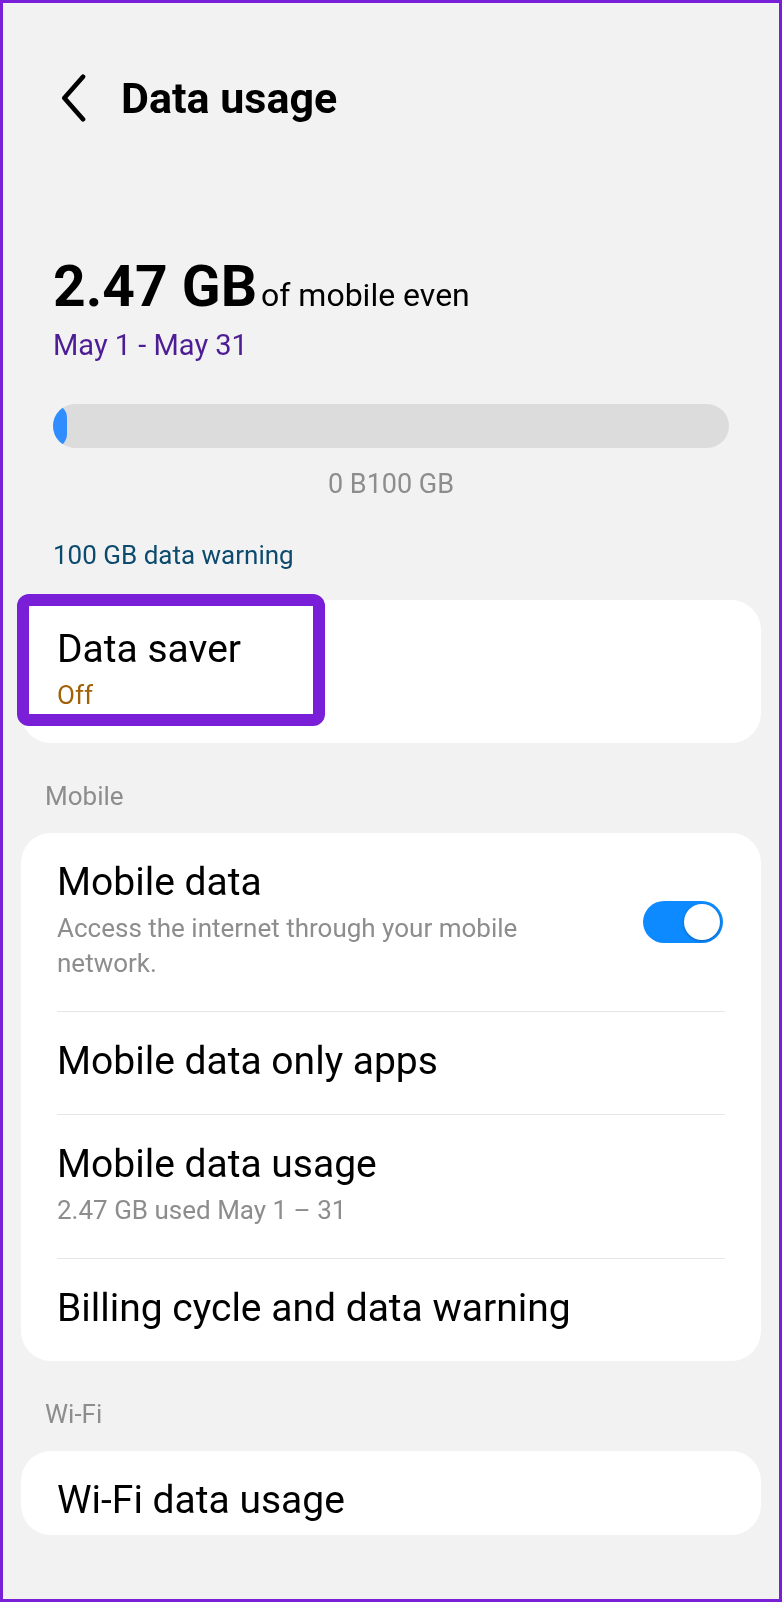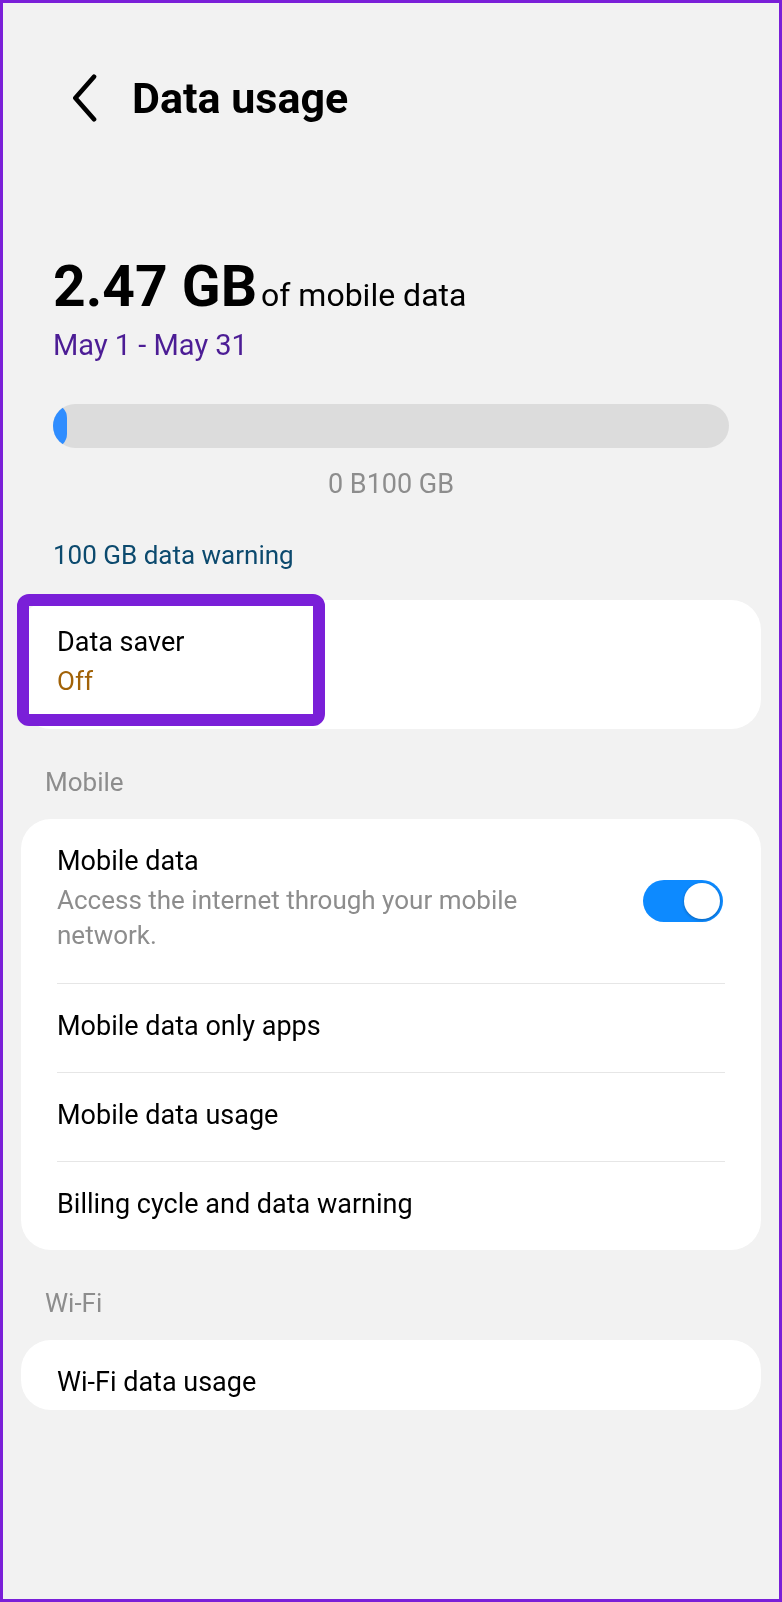--- a/index.html
+++ b/index.html
@@ -9,21 +9,20 @@
     background: #f2f2f2;
     border: 3px solid #7a1fd8;
     position: relative;
     overflow: hidden;
   }
   .header {
     display: flex;
     align-items: center;
     padding: 70px 40px 0 56px;
     gap: 30px;
-    margin-left: 11px;
   }
   .back-icon svg { width: 32px; height: 48px; display:block; }
   .page-title {
     font-size: 43px;
     font-weight: 700;
     color: #000;
   }
   .usage-block {
     padding: 130px 50px 0 50px;
   }
@@ -90,21 +89,21 @@
     border: 12px solid #7a1fd8;
     border-radius: 12px;
     pointer-events: none;
     z-index: 5;
   }
   .row {
     padding: 26px 36px 30px 36px;
     position: relative;
   }
   .row-title {
-    font-size: 27px;
+    font-size: 39px;
     font-weight: 400;
     color: #000;
   }
   .row-sub {
     font-size: 26px;
     color: #8d8d8d;
     margin-top: 6px;
     line-height: 1.35;
     padding-right: 110px;
   }
@@ -145,21 +144,21 @@
   <div class="back-icon">
     <svg viewBox="0 0 24 36">
         <path d="M18 2 L4 18 L18 34" stroke="#000" stroke-width="3.5" fill="none" stroke-linecap="round" stroke-linejoin="round"></path>
       </svg>
   </div>
   <div class="page-title">Data usage</div>
 </div>
 
 <div class="usage-block">
   <span class="usage-amount">2.47 GB</span>
-  <span class="usage-suffix"> of mobile data</span>
+  <span class="usage-suffix"> of mobile even</span>
   <div class="usage-period">May 1 - May 31</div>
 </div>
 
 <div class="progress-wrap">
   <div class="progress-bar">
     <div class="progress-fill"></div>
   </div>
   <div class="progress-scale">
     <span>0 B</span>
     <span>100 GB</span>
@@ -189,20 +188,21 @@
   </div>
   <div class="divider"></div>
 
   <div class="row">
     <div class="row-title">Mobile data only apps</div>
   </div>
   <div class="divider"></div>
 
   <div class="row">
     <div class="row-title">Mobile data usage</div>
+    <div class="row-sub" style="padding-right:0">2.47 GB used May 1 – 31</div>
   </div>
   <div class="divider"></div>
 
   <div class="row">
     <div class="row-title">Billing cycle and data warning</div>
   </div>
 </div>
 
 <div class="section-label">Wi-Fi</div>
 

